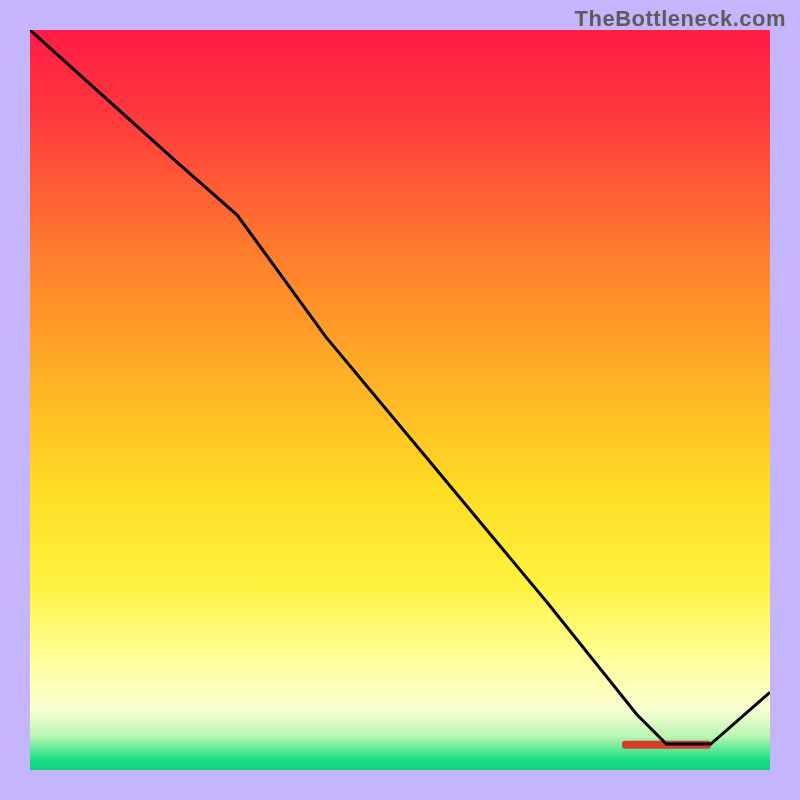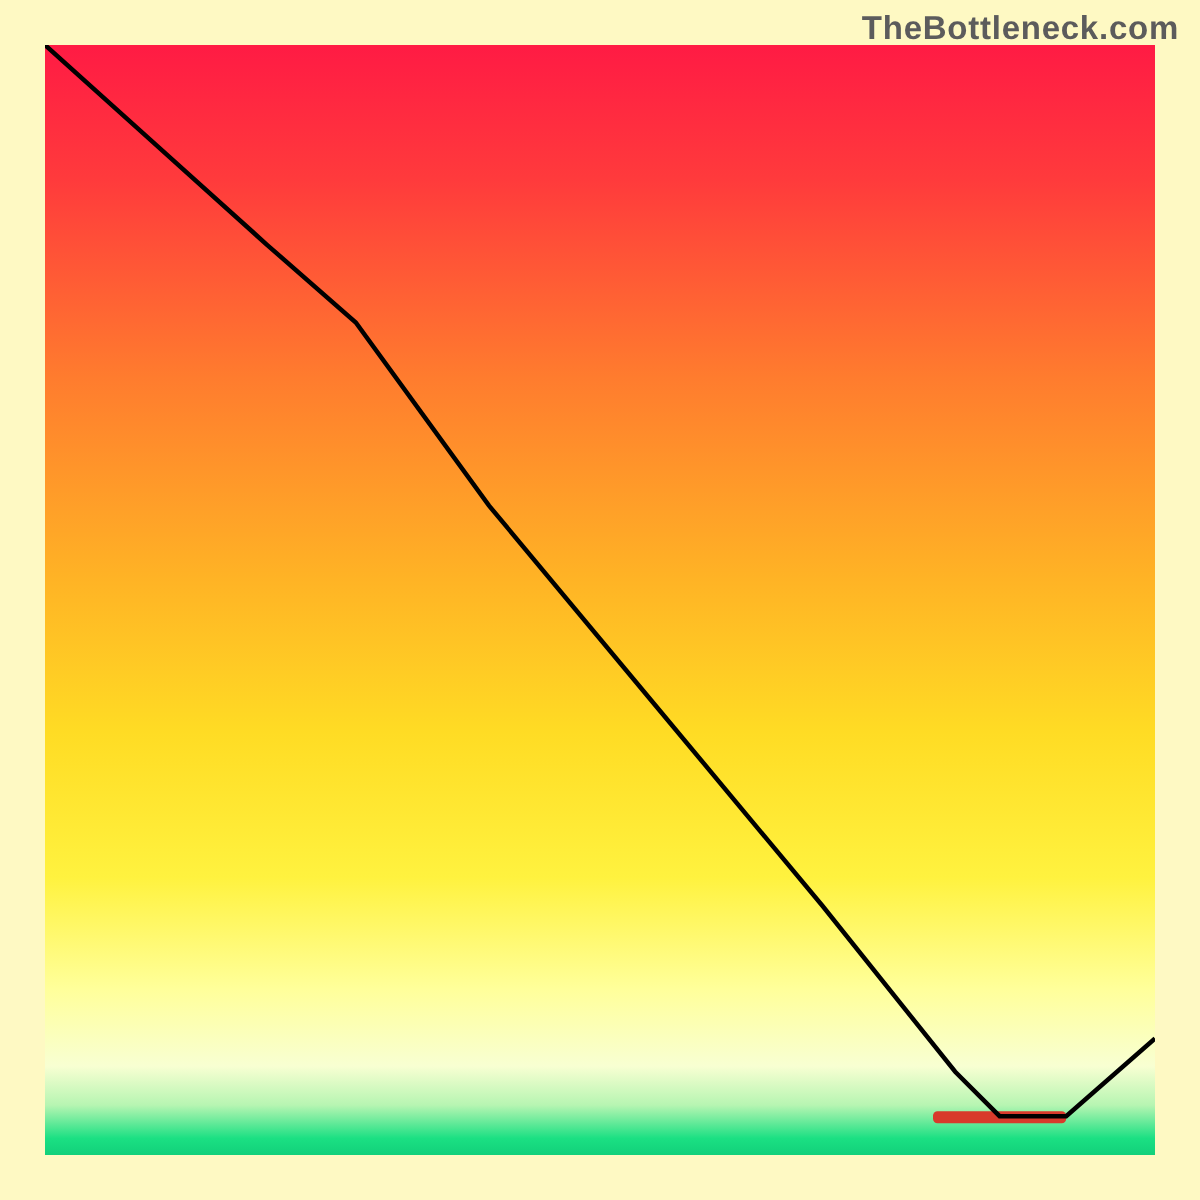--- a/index.html
+++ b/index.html
@@ -8,21 +8,21 @@
     width: 800px;
     height: 800px;
     background: #000000;
     overflow: hidden;
     font-family: Arial, Helvetica, sans-serif;
   }
   .frame {
     position: relative;
     width: 800px;
     height: 800px;
-    background: #fef9c3;
+    background: #c4b5fd;
   }
   .watermark {
     position: absolute;
     top: 6px;
     right: 14px;
     color: #5c5c5c;
     font-size: 22px;
     font-weight: 600;
     letter-spacing: 0.5px;
     user-select: none;

